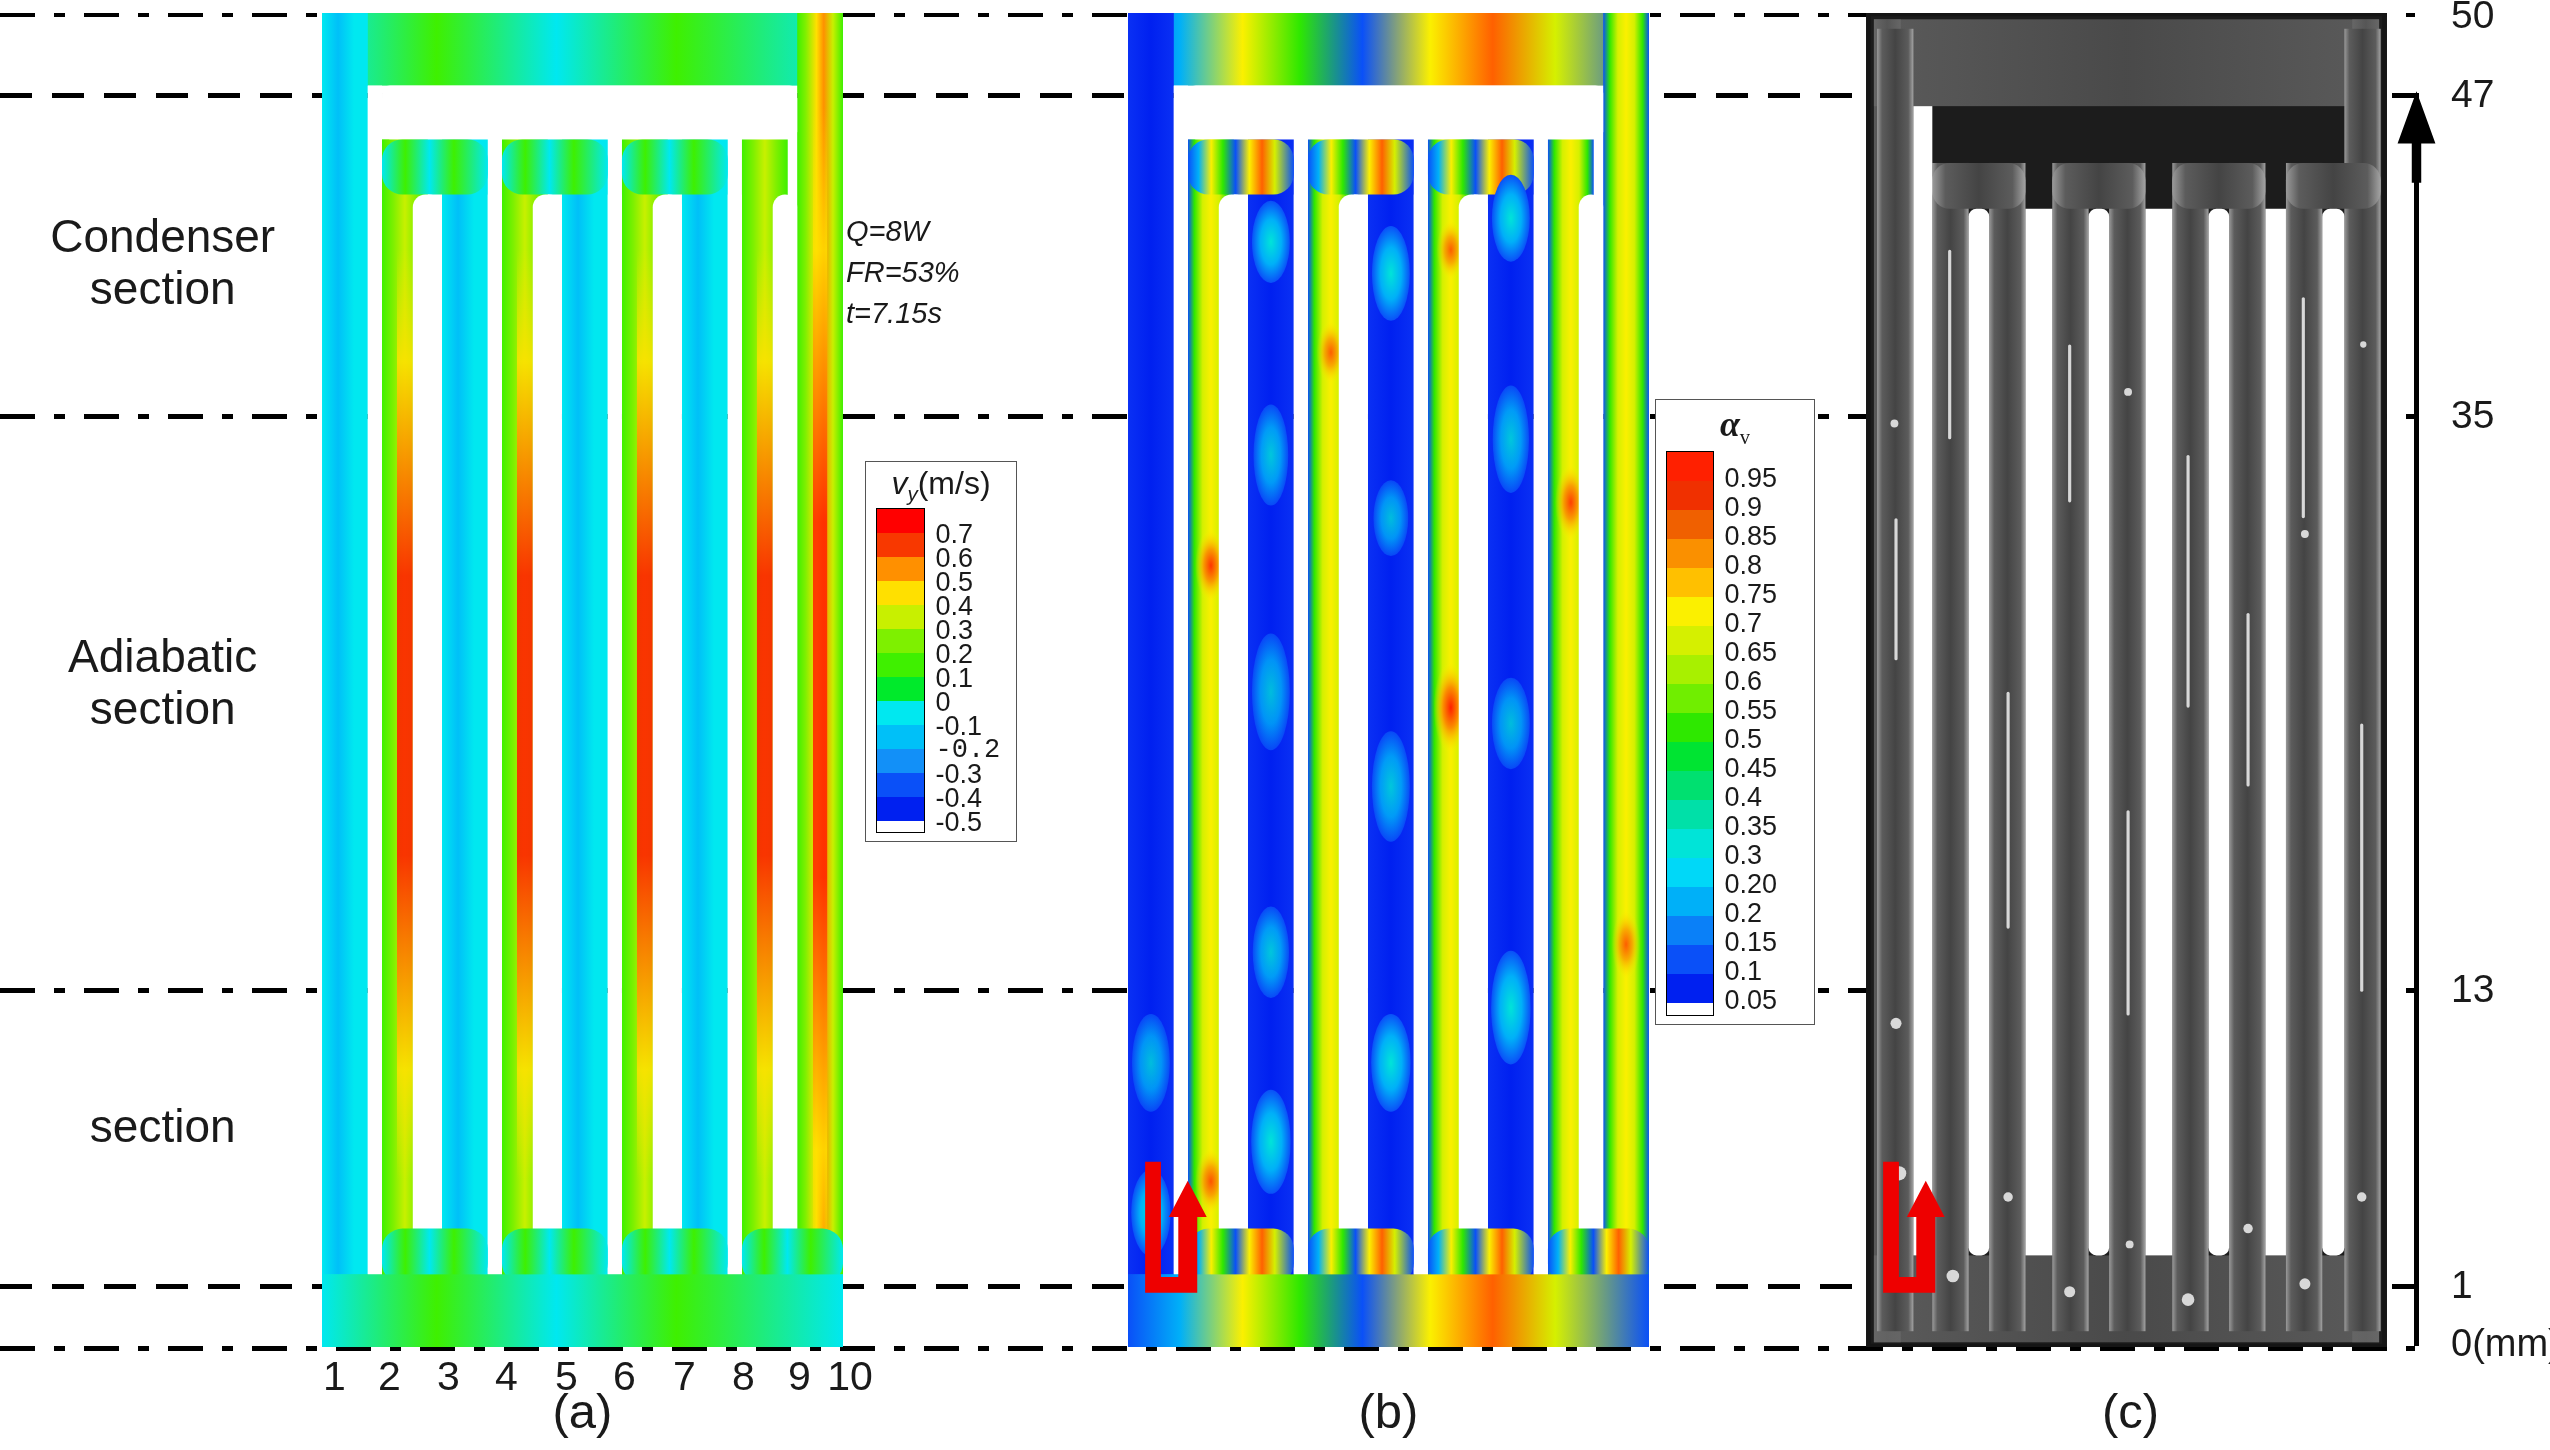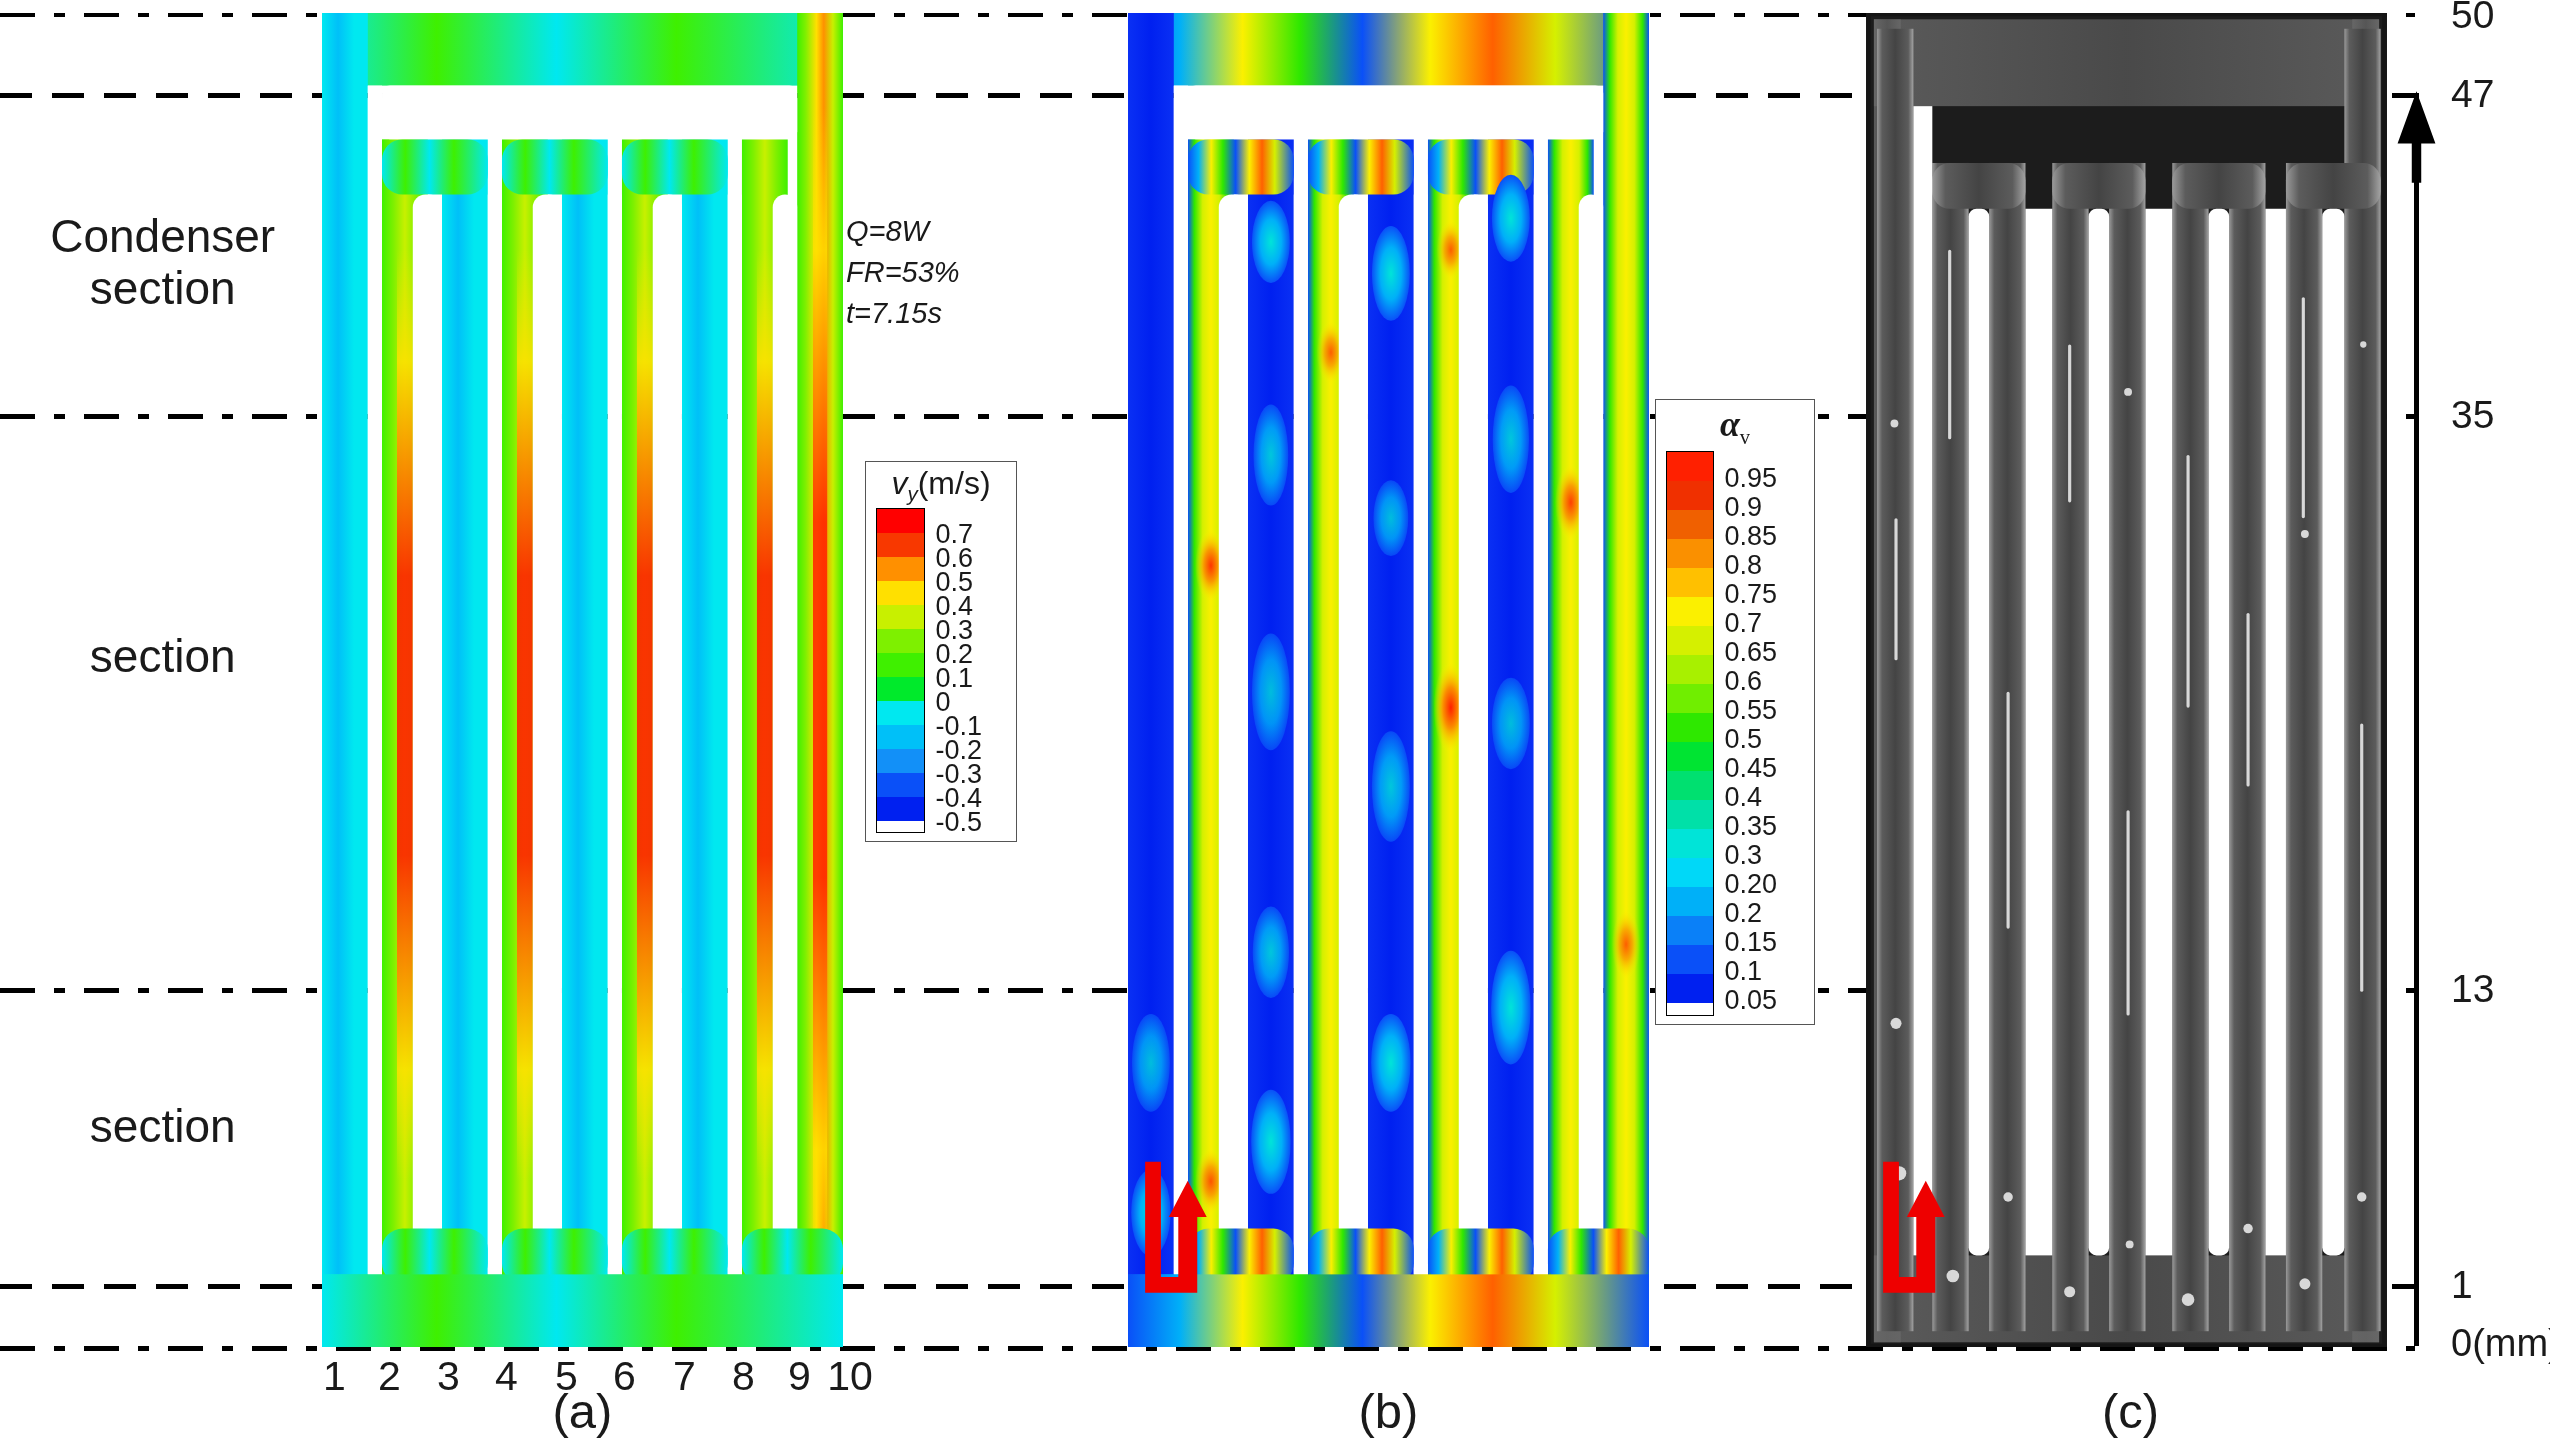--- a/index.html
+++ b/index.html
@@ -62,20 +62,21 @@
 <div class="hline dashdot abs" style="top:988px;width:2415px;"></div>
 <div class="hline dashed  abs" style="top:1284px;width:2415px;"></div>
 <div class="hline dashdot abs" style="top:1346px;width:2415px;"></div>
 
 <div class="seclabel abs" style="top:211px;">
   <div>Condenser</div>
   <div>section</div>
 </div>
 
 <div class="seclabel abs" style="top:631px;">
+  <div>Adiabatic</div>
   <div>section</div>
 </div>
 
 <div class="seclabel abs" style="top:1101px;">
   <div>section</div>
 </div>
 
 <div class="caseann abs">
   <span>Q=8W</span>
   <span>FR=53%</span>
@@ -412,21 +413,21 @@
     <div class="lticks" style="margin-top:12.6px;">
       <b style="height:24px;">0.7</b>
       <b style="height:24px;">0.6</b>
       <b style="height:24px;">0.5</b>
       <b style="height:24px;">0.4</b>
       <b style="height:24px;">0.3</b>
       <b style="height:24px;">0.2</b>
       <b style="height:24px;">0.1</b>
       <b style="height:24px;">0</b>
       <b style="height:24px;">-0.1</b>
-      <b style="height:24px;">-0.2</b>
+      <b style="height:24px;font-family:Liberation Mono, monospace;">-0.2</b>
       <b style="height:24px;">-0.3</b>
       <b style="height:24px;">-0.4</b>
       <b style="height:24px;">-0.5</b>
     </div>
   </div>
 </div>
 
 <div class="legend" style="left:1655px;top:399px;width:158px;">
   <div class="ltitle" style="font-size:36px;">
     <i style="font-family:'Liberation Serif',serif;font-weight:bold;">α</i><sub style="font-size:20.5px;font-family:'Liberation Serif',serif;">v</sub>

